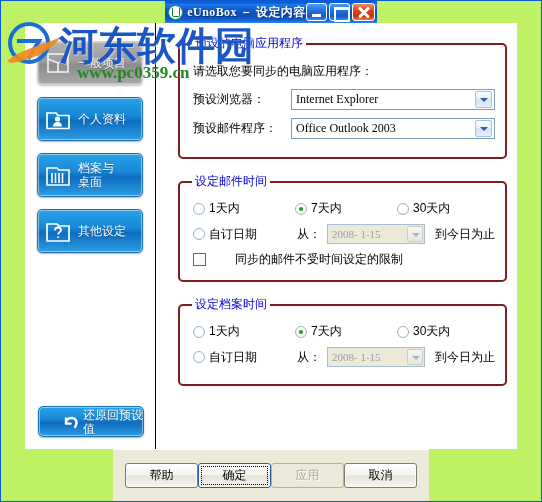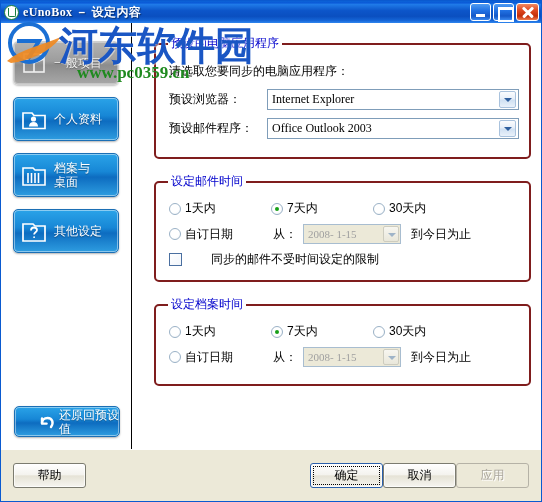--- a/index.html
+++ b/index.html
@@ -6,23 +6,23 @@
   html, body {
     width: 542px; height: 502px;
     overflow: hidden;
     font-family: "Liberation Sans", "DejaVu Sans", sans-serif;
   }
   body { background: #ece9d8; position: relative; }
 
   
   #window {
     position: absolute; inset: 0;
-    background: #000000;
+    background: #bef264;
     border: 1px solid #0a5ad0;
-    display: flex; flex-direction: column;
+    display: flex; flex-direction: column; align-items: center;
   }
 
   
   #titlebar {
     height: 22px; flex: 0 0 22px;
     background: linear-gradient(180deg,#0b62d6 0%,#0a5ad8 8%,#1f7ae8 16%,#0c55c9 44%,#0a4fc0 70%,#1464d6 88%,#2f86ef 100%);
     display: flex; align-items: center;
     padding: 0 2px 0 3px;
     position: relative;
   }
@@ -510,22 +510,22 @@
 
       </fieldset>
 
     </div>
   </div>
 
   <div id="footer">
     <div class="dlg-btn">帮助</div>
     <div id="footer-right">
       <div class="dlg-btn default">确定</div>
+      <div class="dlg-btn disabled">应用</div>
       <div class="dlg-btn">取消</div>
-      <div class="dlg-btn disabled">应用</div>
     </div>
   </div>
 
   <div id="watermark">
     <svg id="wm-logo" viewBox="0 0 62 52">
       <circle cx="26" cy="22" r="19" fill="none" stroke="#1a6fd4" stroke-width="4"></circle>
       <path d="M14 20 h22 l-11 18" fill="none" stroke="#1a6fd4" stroke-width="4"></path>
       <path d="M4 40 c14 -12 36 -16 54 -24 c-12 16 -32 24 -50 26 z" fill="#f08a22" opacity=".92"></path>
       <rect x="22" y="6" width="9" height="9" fill="#ffffff" opacity=".5"></rect>
     </svg>

